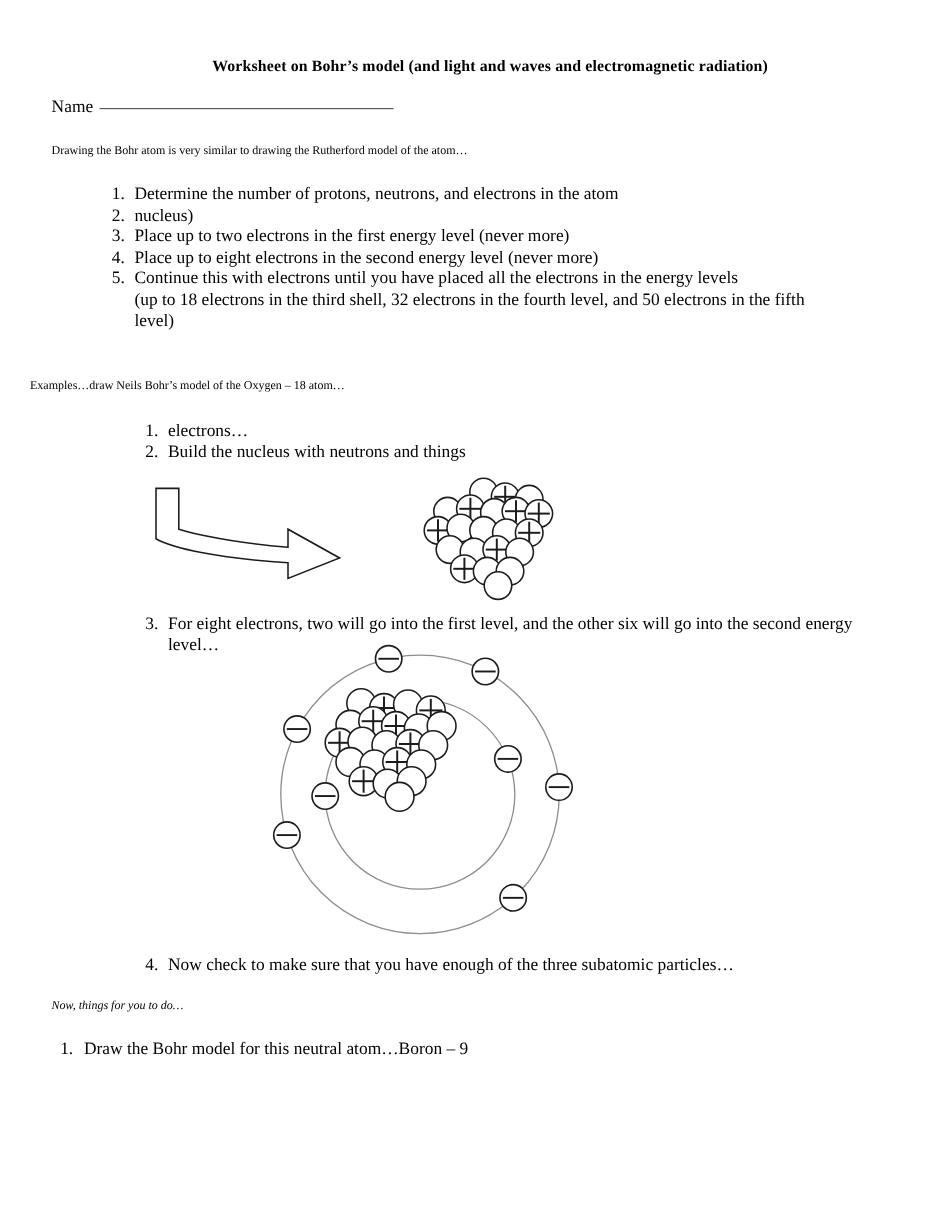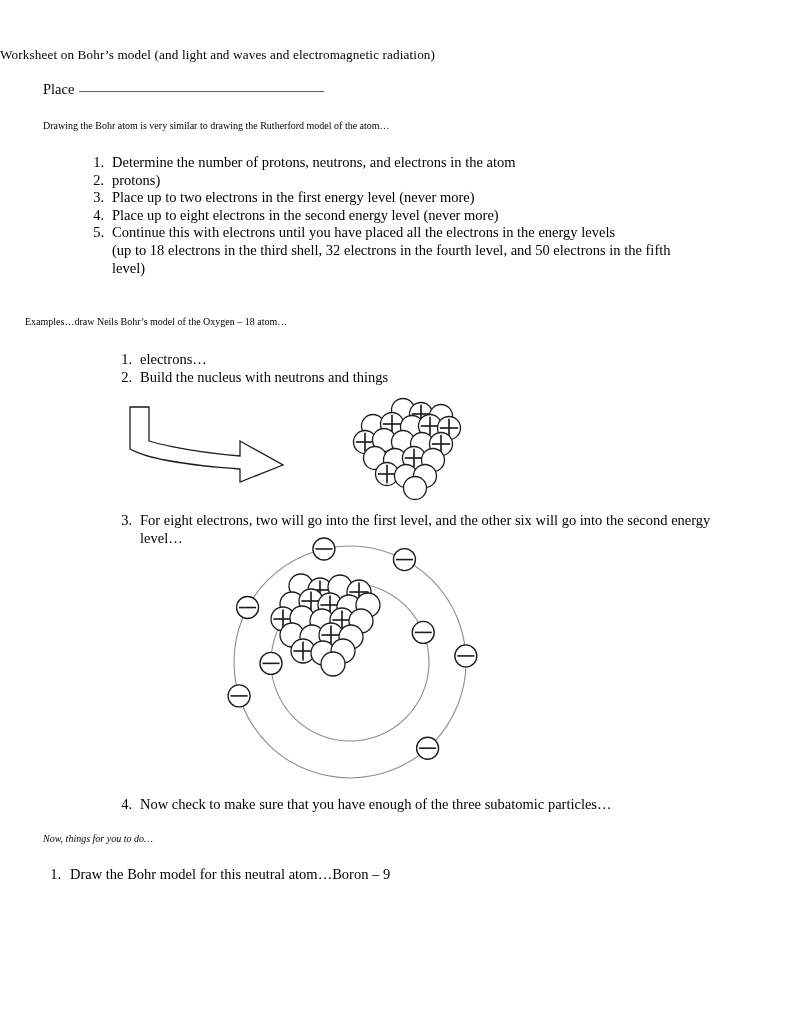--- a/index.html
+++ b/index.html
@@ -20,23 +20,23 @@
     left: 0; top: 0;
     width: 791px;
     height: 1024px;
   }
 
   
   .doc-title {
     position: absolute;
     left: 0; top: 47px;
     width: 640px;
-    text-align: left;
+    text-align: right;
     font-size: 13.2px;
-    font-weight: normal;
+    font-weight: bold;
     letter-spacing: 0.01em;
   }
 
   
   .name-row {
     position: absolute;
     left: 43px; top: 81px;
     font-size: 14.5px;
     display: flex;
     align-items: baseline;
@@ -108,34 +108,34 @@
   svg { display: block; overflow: visible; }
 </style>
 </head>
 <body>
 
 <div class="page">
 
   <div class="doc-title">Worksheet on Bohr’s model (and light and waves and electromagnetic radiation)</div>
 
   <div class="name-row">
-    <span>Place</span>
+    <span>Name</span>
     <span class="name-rule"></span>
   </div>
 
   <div class="para p-intro">Drawing the Bohr atom is very similar to drawing the Rutherford model of the atom…</div>
 
   <ol class="steps list-rules">
     <li>
       <span class="num">1.</span>
       <span class="txt">Determine the number of protons, neutrons, and electrons in the atom</span>
     </li>
     <li>
       <span class="num">2.</span>
-      <span class="cont">protons)</span>
+      <span class="cont">nucleus)</span>
     </li>
     <li>
       <span class="num">3.</span>
       <span class="txt">Place up to two electrons in the first energy level (never more)</span>
     </li>
     <li>
       <span class="num">4.</span>
       <span class="txt">Place up to eight electrons in the second energy level (never more)</span>
     </li>
     <li>

